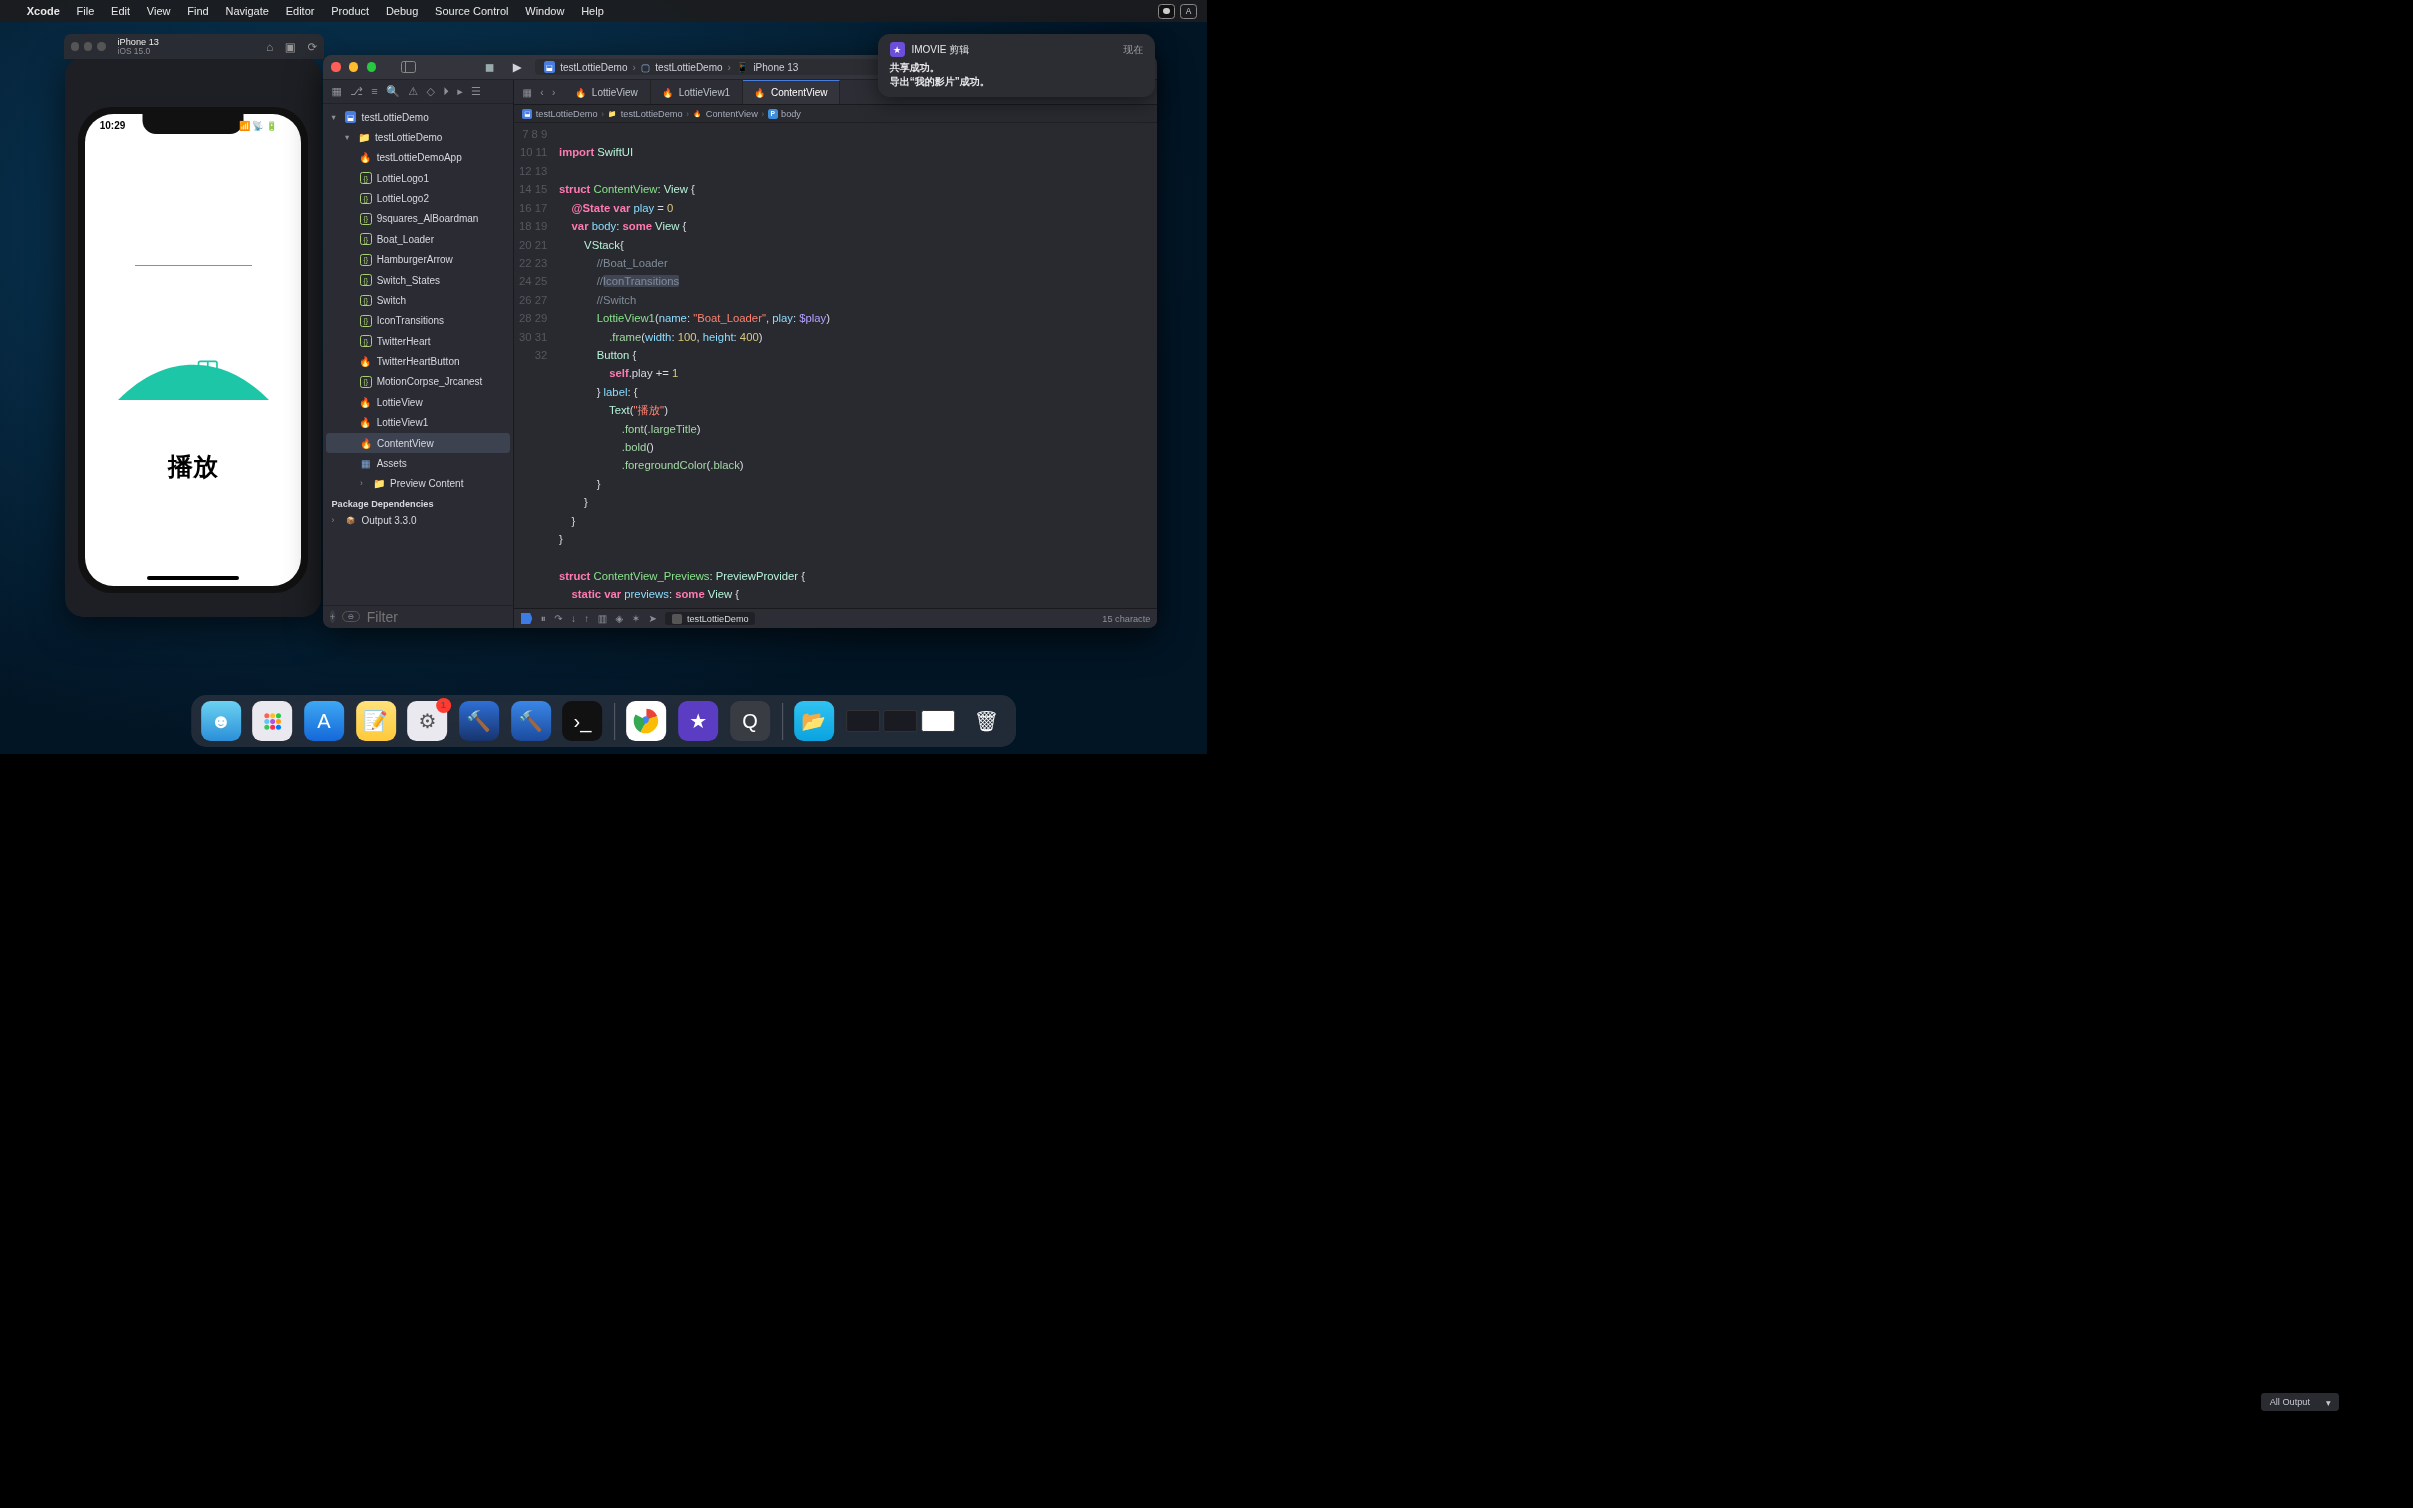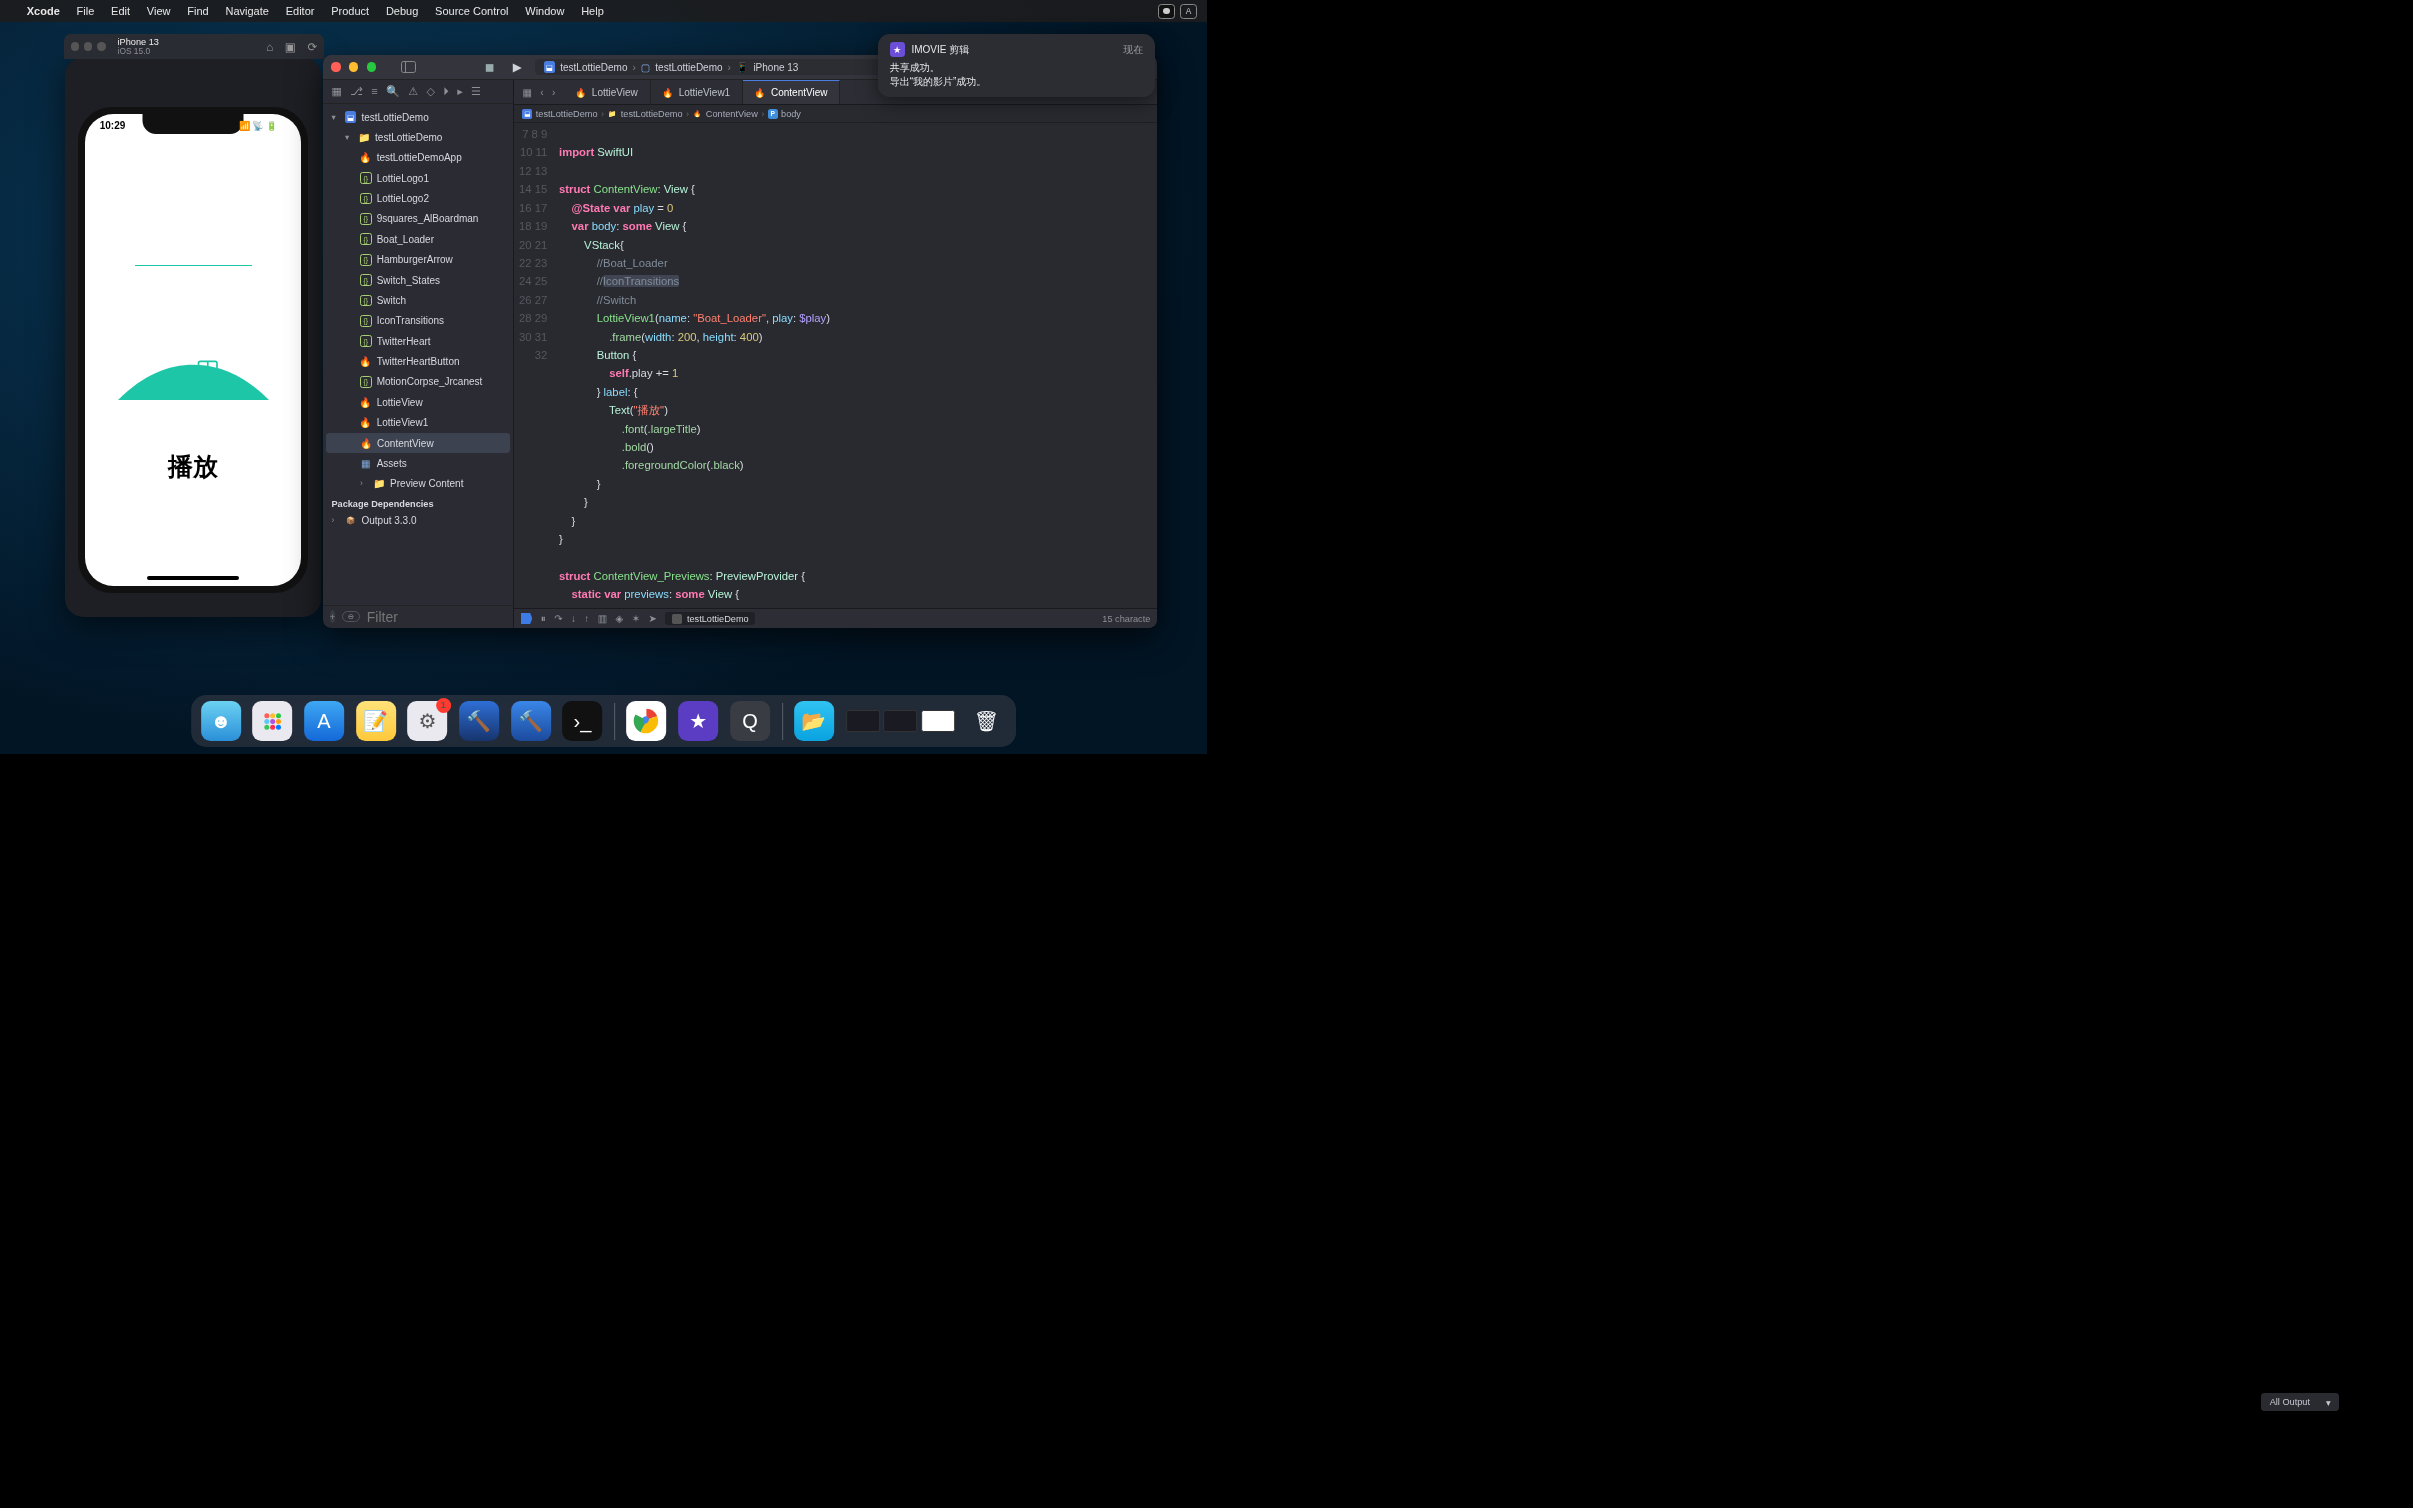--- a/index.html
+++ b/index.html
@@ -147,21 +147,21 @@
                 display: flex; align-items: center; gap: 16px; z-index: 46; }
 
   
   .notif { position: absolute; top: 34px; right: 52px; width: 277px; background: #2c2d33;
            border-radius: 11.7px; padding: 8.4px 11.7px; color: #e8e8ea; font-size: 10px;
            box-shadow: 0 5px 20px rgba(0,0,0,.5); z-index: 60; }
   .notif .hdr { display: flex; align-items: center; gap: 6.7px; margin-bottom: 3.4px; }
   .notif .hdr .app-ic { width: 15px; height: 15px; background: #6b4fd8; border-radius: 3.4px;
                         display: flex; align-items: center; justify-content: center; color: #fff; font-size: 9.2px; }
   .notif .hdr .when { margin-left: auto; color: #9a9ca3; }
-  .notif .body { line-height: 1.4; }
+  .notif .body { line-height: 1.4; font-weight: bold; }
 
   
   .dock { position: absolute; bottom: 6.7px; left: 50%; transform: translateX(-50%);
           height: 52px; padding: 5px 10px; background: rgba(60,62,72,.55);
           border-radius: 15px; display: flex; align-items: center; gap: 11.7px; z-index: 70;
           backdrop-filter: blur(6.7px); }
   .dock .app { width: 40px; height: 40px; border-radius: 9.2px; position: relative;
                display: flex; align-items: center; justify-content: center; font-size: 20px; color: #fff; }
   .dock .badge { position: absolute; top: -3.4px; right: -3.4px; width: 15px; height: 15px;
                  background: #ff3b30; border-radius: 50%; font-size: 9.2px; font-weight: 600;
@@ -438,21 +438,21 @@
 <span class="kw">import</span> <span class="ty">SwiftUI</span>
 
 <span class="kw">struct</span> <span class="pr">ContentView</span>: <span class="ty">View</span> {
     <span class="kw">@State</span> <span class="kw">var</span> <span class="fn">play</span> = <span class="nu">0</span>
     <span class="kw">var</span> <span class="fn">body</span>: <span class="kw">some</span> <span class="ty">View</span> {
         <span class="ty">VStack</span>{
 <span class="cm">            //Boat_Loader</span>
 <span class="cm">            //<span class="sel-bg">IconTransitions</span></span>
 <span class="cm">            //Switch</span>
             <span class="pr">LottieView1</span>(<span class="fn">name</span>: <span class="st">"Boat_Loader"</span>, <span class="fn">play</span>: <span class="attr">$play</span>)
-                <span class="fncall">.frame</span>(<span class="fn">width</span>: <span class="nu">200</span>, <span class="fn">height</span>: <span class="nu">400</span>)
+                <span class="fncall">.frame</span>(<span class="fn">width</span>: <span class="nu">100</span>, <span class="fn">height</span>: <span class="nu">400</span>)
             <span class="ty">Button</span> {
                 <span class="kw">self</span>.play += <span class="nu">1</span>
             } <span class="fn">label</span>: {
                 <span class="ty">Text</span>(<span class="st">"播放"</span>)
                     <span class="fncall">.font</span>(<span class="fncall">.largeTitle</span>)
                     <span class="fncall">.bold</span>()
                     <span class="fncall">.foregroundColor</span>(<span class="fncall">.black</span>)
             }
         }
     }

